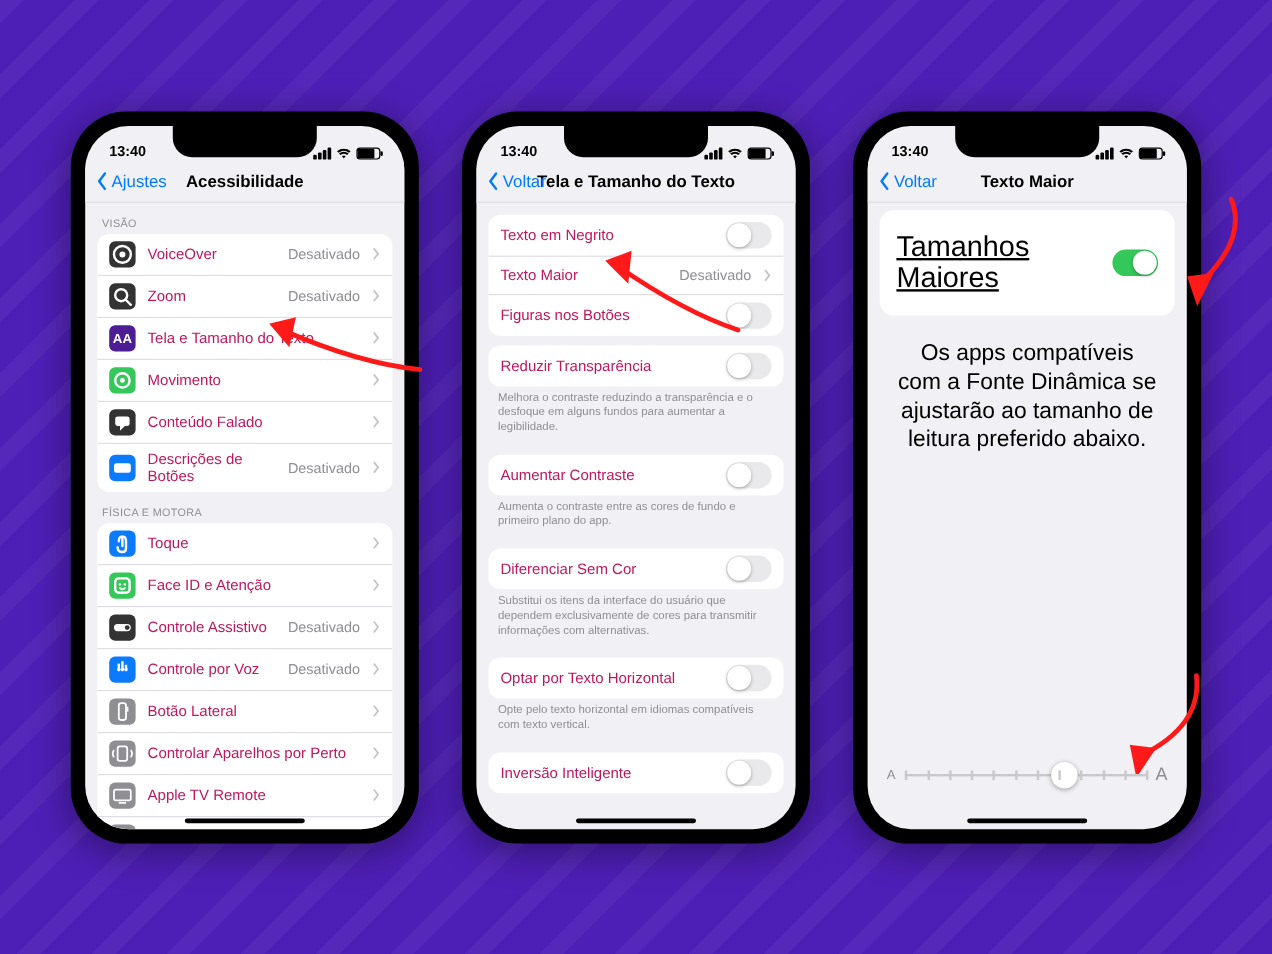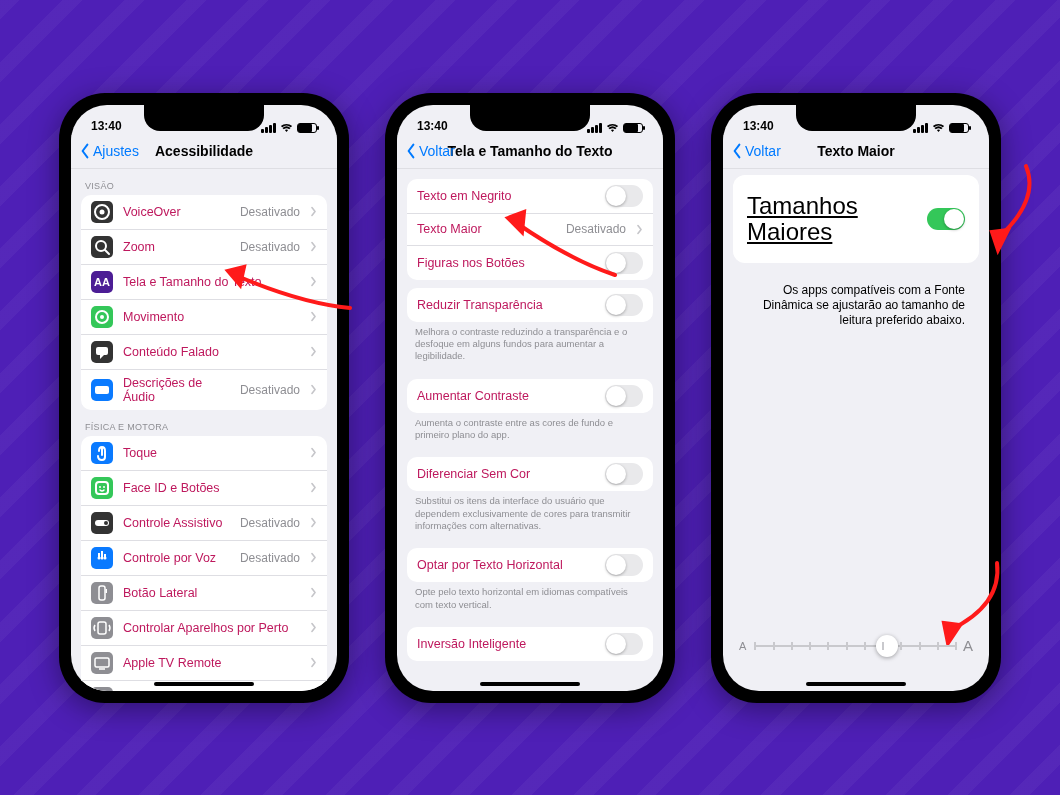--- a/index.html
+++ b/index.html
@@ -91,21 +91,21 @@
   .toggle.on{background:var(--ios-green);}
   .toggle .knob{
     position:absolute;top:1px;left:1px;width:20px;height:20px;background:#fff;border-radius:50%;
     box-shadow:0 1px 3px rgba(0,0,0,.3);
   }
   .toggle.on .knob{left:auto;right:1px;}
   .footnote{font-size:9.5px;color:var(--ios-gray);padding:4px 18px 8px 18px;line-height:1.3;}
   
   .big-card{background:#fff;margin:6px 10px;border-radius:12px;padding:18px 14px;display:flex;align-items:center;justify-content:space-between;text-decoration:underline;}
   .big-title{font-size:24px;font-weight:400;line-height:1.1;}
-  .desc-text{font-size:12px;text-align:right;padding:14px 24px;line-height:1.25;}
+  .desc-text{font-size:19px;text-align:center;padding:14px 24px;line-height:1.25;}
   .slider-wrap{padding:0 16px 10px 16px;margin-top:auto;}
   .slider-track{height:26px;display:flex;align-items:center;gap:8px;}
   .slider-a{font-size:11px;color:var(--ios-gray);}
   .slider-a.big{font-size:15px;}
   .slider-line{flex:1;height:2px;background:#c9c9cd;position:relative;}
   .slider-line .tick{position:absolute;top:-3px;width:2px;height:8px;background:#c9c9cd;}
   .slider-thumb{position:absolute;top:-10px;width:22px;height:22px;background:#fff;border-radius:50%;box-shadow:0 1px 4px rgba(0,0,0,.35);transform:translateX(-50%);}
   .home-ind{position:absolute;bottom:5px;left:50%;transform:translateX(-50%);width:100px;height:4px;background:#000;border-radius:3px;}
   
   .arrow{position:absolute;pointer-events:none;}
@@ -207,21 +207,21 @@
             <svg class="chevron" viewBox="0 0 8 14">
               <path d="M2 2 L6 7 L2 12" stroke="#c5c5c9" stroke-width="2" fill="none" stroke-linecap="round" stroke-linejoin="round"></path>
             </svg>
           </div>
           <div class="row">
             <div class="app-icon" style="background:#0a7aff">
               <svg viewBox="0 0 22 22">
                 <rect x="4" y="7" width="14" height="8" rx="2" fill="#fff"></rect>
               </svg>
             </div>
-            <span class="label">Descrições de Áudio</span>
+            <span class="label">Descrições de Botões</span>
             <span class="aux">Desativado</span>
             <svg class="chevron" viewBox="0 0 8 14">
               <path d="M2 2 L6 7 L2 12" stroke="#c5c5c9" stroke-width="2" fill="none" stroke-linecap="round" stroke-linejoin="round"></path>
             </svg>
           </div>
         </div>
       <div class="group-header">Física e Motora</div>
       <div class="card" id="p1-motor">
           <div class="row">
             <div class="app-icon" style="background:#0a7aff">
@@ -236,21 +236,21 @@
           </div>
           <div class="row">
             <div class="app-icon" style="background:#34c759">
               <svg viewBox="0 0 22 22">
                 <rect x="5" y="5" width="12" height="12" rx="3" fill="none" stroke="#fff" stroke-width="2"></rect>
                 <circle cx="9" cy="10" r="1" fill="#fff"></circle>
                 <circle cx="13" cy="10" r="1" fill="#fff"></circle>
                 <path d="M9 13 Q11 15 13 13" stroke="#fff" stroke-width="1.5" fill="none" stroke-linecap="round"></path>
               </svg>
             </div>
-            <span class="label">Face ID e Botões</span>
+            <span class="label">Face ID e Atenção</span>
             <svg class="chevron" viewBox="0 0 8 14">
               <path d="M2 2 L6 7 L2 12" stroke="#c5c5c9" stroke-width="2" fill="none" stroke-linecap="round" stroke-linejoin="round"></path>
             </svg>
           </div>
           <div class="row">
             <div class="app-icon" style="background:#333">
               <svg viewBox="0 0 22 22">
                 <rect x="4" y="8" width="14" height="6" rx="3" fill="#fff"></rect>
                 <circle cx="15" cy="11" r="2" fill="#333"></circle>
               </svg>

